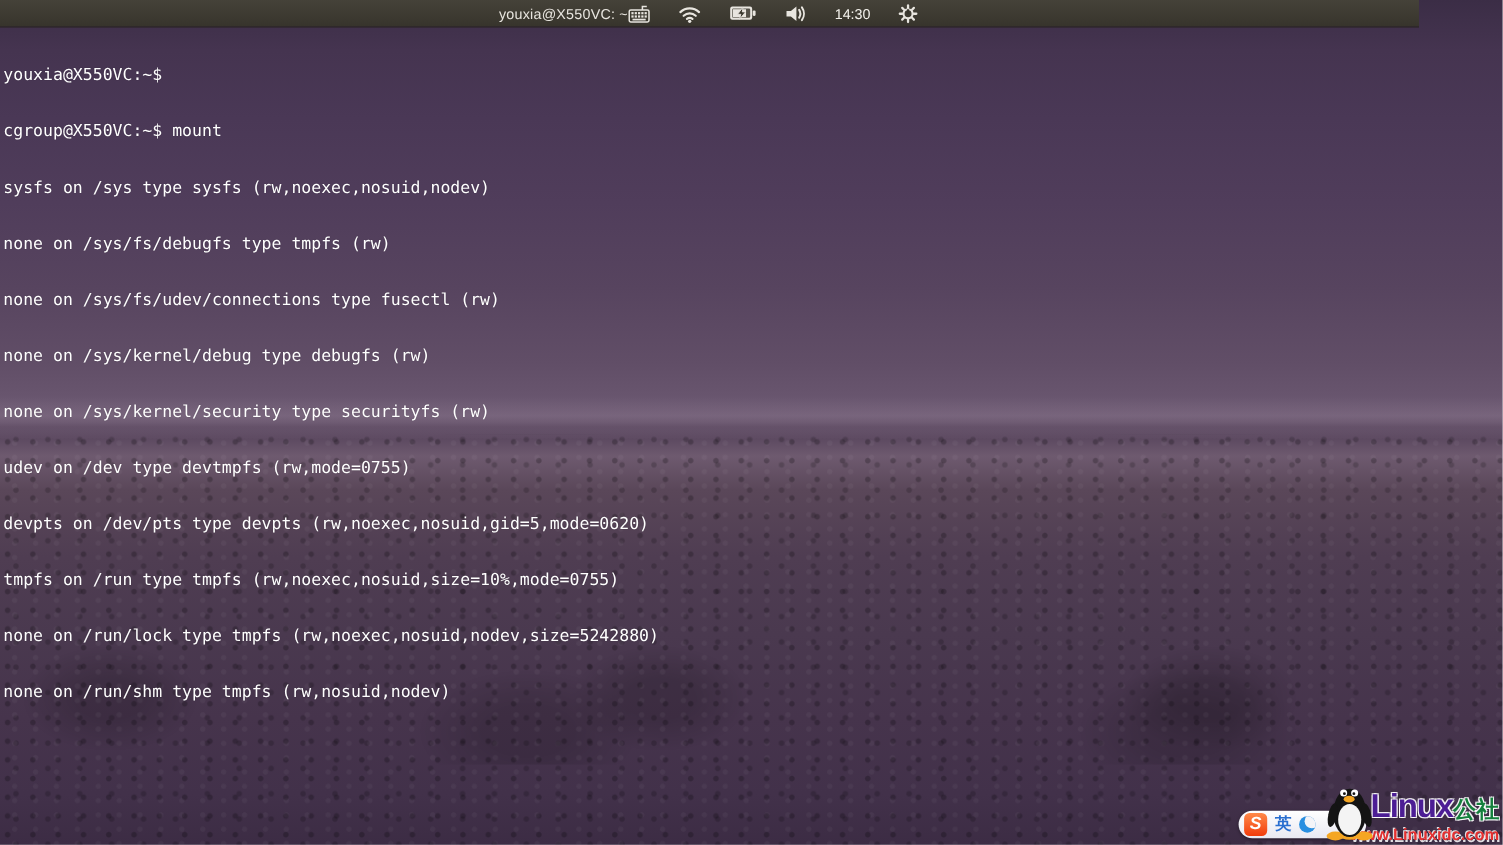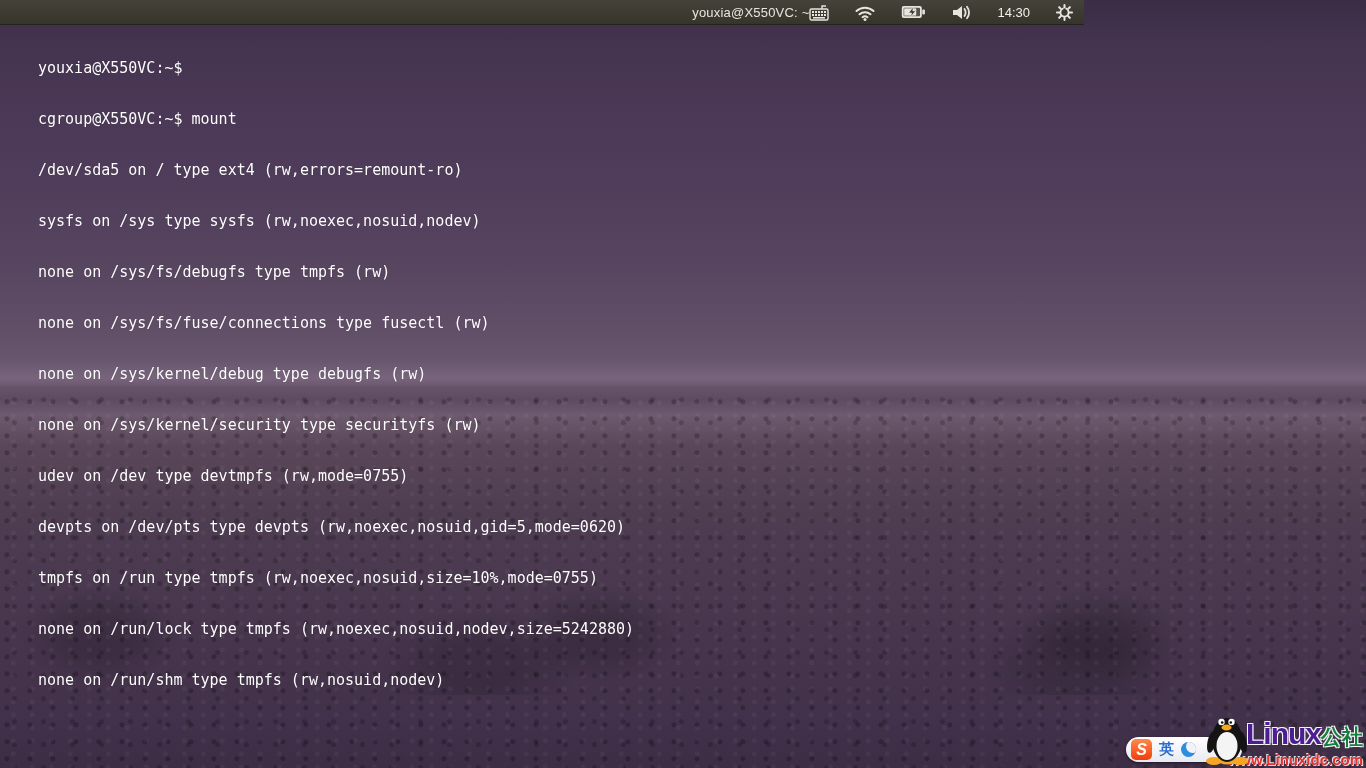--- a/index.html
+++ b/index.html
@@ -24,39 +24,38 @@
     background-size:23px 17px,19px 13px,29px 23px,500px 300px,600px 300px;
     opacity:.8;
   }
   .horizon-band{
     position:absolute;left:0;right:0;top:360px;height:40px;pointer-events:none;
     background:linear-gradient(180deg,rgba(130,110,135,0) 0%,rgba(140,122,144,.35) 45%,rgba(90,72,95,.35) 70%,rgba(90,72,95,0) 100%);
   }
 
   
   .panel{
-    position:absolute;top:0;left:0;width:1084px;height:24px;
+    position:absolute;top:0;left:0;width:1290px;height:24px;
     background:linear-gradient(#454239,#37342c);
     border-bottom:1px solid #26231e;
-    display:flex;align-items:center;justify-content:flex-end;
+    display:flex;align-items:center;justify-content:center;
     color:#e8e5df;font-size:13px;z-index:50;
   }
   .panel-title{padding-left:9px;letter-spacing:.2px;}
   .panel-right{display:flex;align-items:center;gap:25px;padding-right:10px;}
   .panel-right svg{display:block;}
   .clock{font-size:13px;color:#f3f1ec;}
 
   
   .terminal{
     position:absolute;top:26px;left:3px;right:0;bottom:0;
     font-family:"DejaVu Sans Mono","Liberation Mono",monospace;
     font-size:15px;line-height:17px;color:#ffffff;
     white-space:pre;z-index:10;
     text-shadow:0 0 1px rgba(0,0,0,.25);
-    margin-left:35px;
   }
   .term-line{min-height:17px;}
 
   
   .watermark{position:absolute;right:0;bottom:0;width:242px;height:56px;z-index:40;}
   .sogou-bar{
     position:absolute;left:2px;bottom:6px;width:106px;height:25px;
     background:linear-gradient(#ffffff,#e9e9f2);
     border-radius:13px;display:flex;align-items:center;gap:7px;
     padding:0 5px;box-shadow:0 1px 3px rgba(0,0,0,.45);z-index:1;
@@ -151,24 +150,23 @@
         <circle cx="12" cy="12" r="5.2" fill="none" stroke="#e8e5df" stroke-width="2.4"></circle>
         <line x1="12" y1="6.8" x2="12" y2="12" stroke="#37342c" stroke-width="2.6"></line>
       </svg>
     </span>
   </div>
 </div>
 
 <div class="terminal">
   <div class="term-line">youxia@X550VC:~$</div>
   <div class="term-line">cgroup@X550VC:~$ mount</div>
-  <div class="term-line">/dev/sda5 on / type ext4 (rw,errors=remount-ro)</div>
   <div class="term-line">sysfs on /sys type sysfs (rw,noexec,nosuid,nodev)</div>
   <div class="term-line">none on /sys/fs/debugfs type tmpfs (rw)</div>
-  <div class="term-line">none on /sys/fs/fuse/connections type fusectl (rw)</div>
+  <div class="term-line">none on /sys/fs/udev/connections type fusectl (rw)</div>
   <div class="term-line">none on /sys/kernel/debug type debugfs (rw)</div>
   <div class="term-line">none on /sys/kernel/security type securityfs (rw)</div>
   <div class="term-line">udev on /dev type devtmpfs (rw,mode=0755)</div>
   <div class="term-line">devpts on /dev/pts type devpts (rw,noexec,nosuid,gid=5,mode=0620)</div>
   <div class="term-line">tmpfs on /run type tmpfs (rw,noexec,nosuid,size=10%,mode=0755)</div>
   <div class="term-line">none on /run/lock type tmpfs (rw,noexec,nosuid,nodev,size=5242880)</div>
   <div class="term-line">none on /run/shm type tmpfs (rw,nosuid,nodev)</div>
   
   
   

